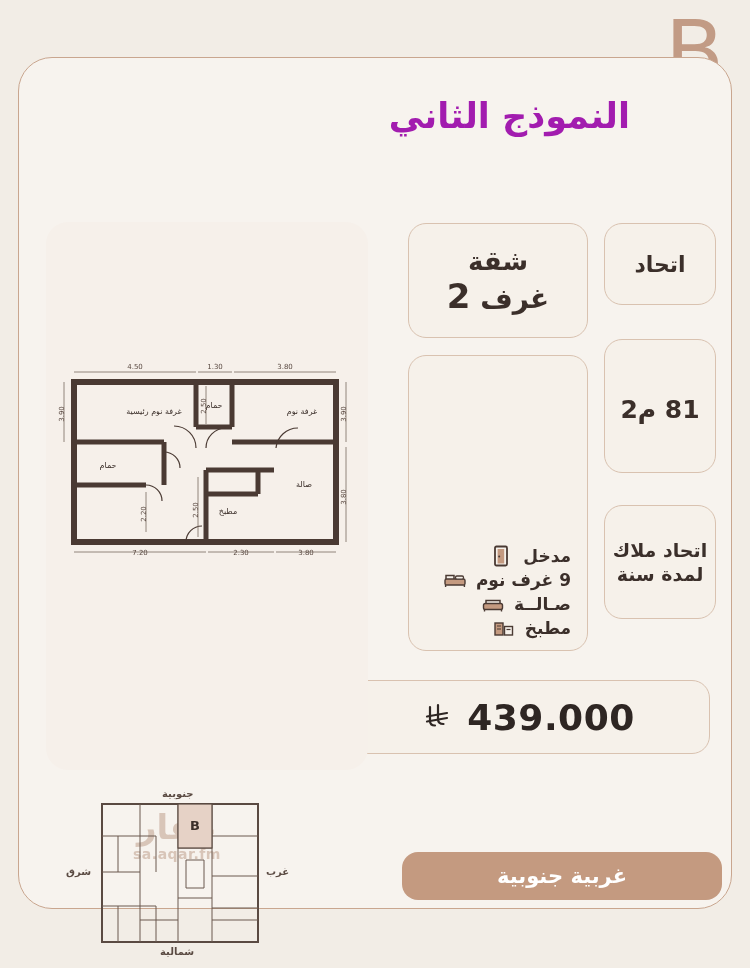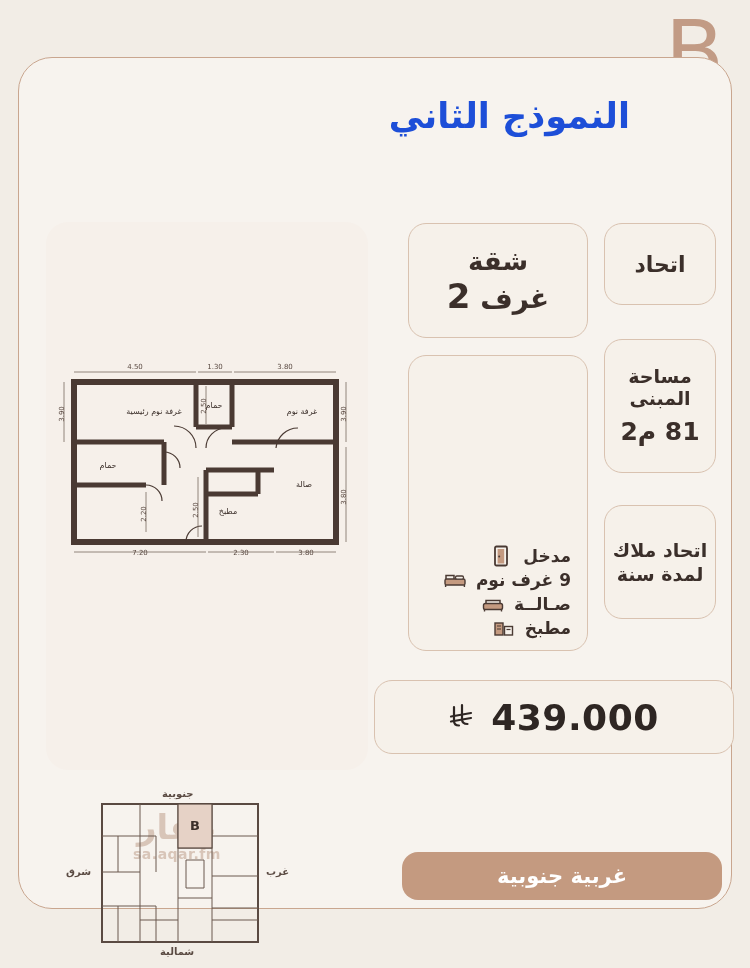--- a/index.html
+++ b/index.html
@@ -34,21 +34,21 @@
     width: 714px; height: 852px;
     background: #f7f3ee;
     border: 1.5px solid #c9a68f;
     border-radius: 34px;
   }
   .title {
     position: absolute;
     top: 96px; right: 120px;
     font-size: 35px;
     font-weight: bold;
-    color: #1d4ed8;
+    color: #a21caf;
     direction: rtl;
   }
   
   .badge {
     position: absolute;
     background: #f6f1ea;
     border: 1.2px solid #d9c2b0;
     border-radius: 18px;
     display: flex;
     align-items: center;
@@ -108,21 +108,21 @@
     font-weight: bold;
     color: #3b2f2a;
     direction: rtl;
     padding-right: 4px;
   }
   .feat .ico { width: 24px; height: 24px; flex: 0 0 24px; }
   .feat .txt { white-space: nowrap; }
   
   #price {
     position: absolute;
-    top: 680px; right: 16px;
+    top: 680px; right: 40px;
     width: 360px; height: 74px;
     background: #f6f1ea;
     border: 1.2px solid #d9c2b0;
     border-radius: 18px;
     display: flex;
     align-items: center;
     justify-content: center;
     gap: 14px;
   }
   #price .amount {
@@ -179,21 +179,20 @@
 
   <div class="card"></div>
 
   <div class="title">النموذج الثاني</div>
 
   <div class="badge" id="badge-front">
     <span>اتحاد</span>
   </div>
 
   <div class="badge" id="badge-area">
-    <span class="lbl">مساحة المبنى</span>
     <span class="val">81 م2</span>
   </div>
 
   <div class="badge" id="badge-union">
     <span>اتحاد ملاك لمدة سنة</span>
   </div>
 
   <div class="badge" id="badge-type">
     <span class="t1">شقة</span>
     <span class="t2">

